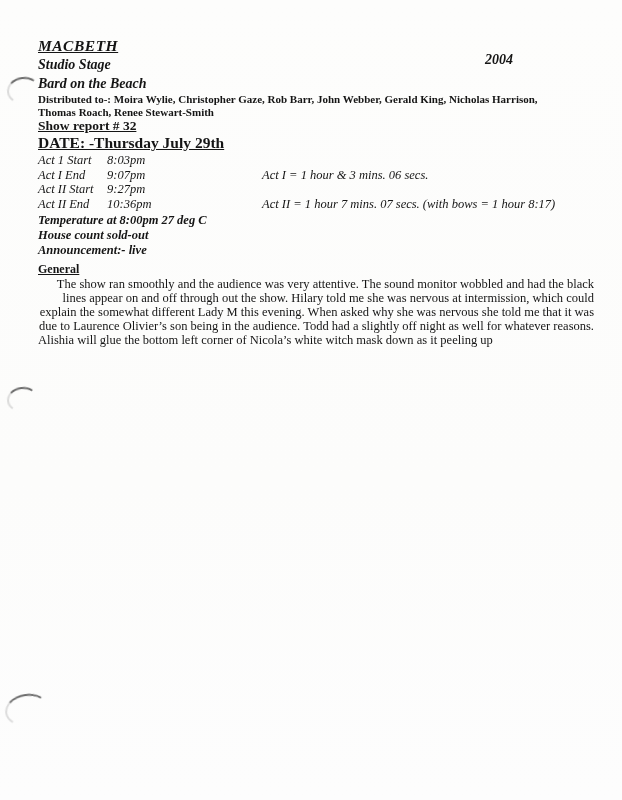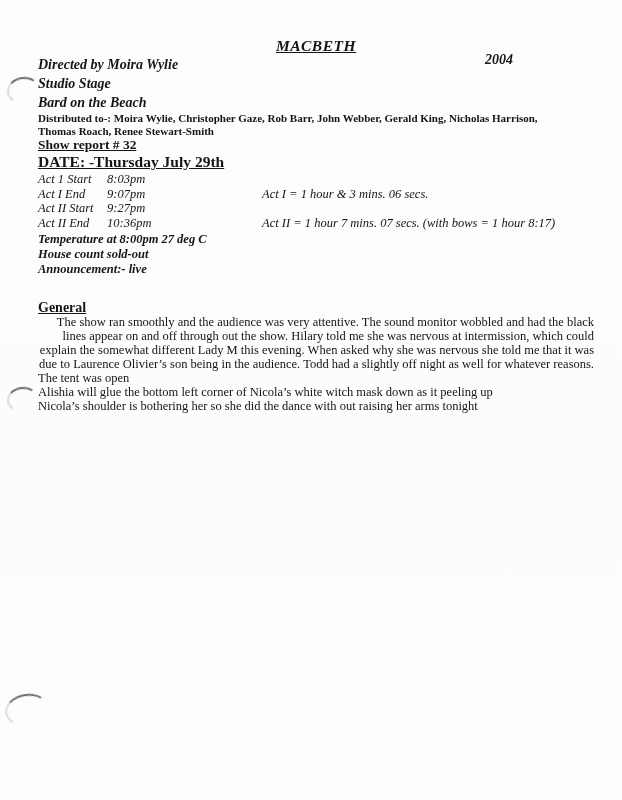--- a/index.html
+++ b/index.html
@@ -43,21 +43,20 @@
     font-weight: bold;
     font-style: italic;
   }
   .doc-title {
     font-size: 15.5px;
     font-weight: bold;
     font-style: italic;
     text-decoration: underline;
     line-height: 19px;
     letter-spacing: 0.5px;
-    text-align: center;
   }
   .head-line {
     font-size: 14px;
     font-weight: bold;
     font-style: italic;
     line-height: 19px;
   }
   .distribution {
     font-size: 11px;
     font-weight: bold;
@@ -86,22 +85,22 @@
     line-height: 14.6px;
   }
   .conditions { margin-top: 2px; }
   .cond-line {
     font-size: 12.5px;
     font-weight: bold;
     font-style: italic;
     line-height: 14.6px;
   }
   .general-heading {
-    margin-top: 24px;
-    font-size: 14px;
+    margin-top: 5px;
+    font-size: 12px;
     font-weight: bold;
     text-decoration: underline;
     line-height: 15px;
   }
   .general-paragraph {
     font-size: 12.5px;
     line-height: 14px;
     width: 556px;
     text-align: right;
   }
@@ -117,21 +116,20 @@
 
   <div class="punch-arc arc1"></div>
   <div class="punch-arc arc2"></div>
   <div class="punch-arc arc3"></div>
 
   <div class="year">2004</div>
 
   <div class="content">
 
     <div class="doc-title">MACBETH</div>
-    <div class="head-line">Directed by Moira Wylie</div>
     <div class="head-line">Studio Stage</div>
     <div class="head-line">Bard on the Beach</div>
     <div class="distribution">Distributed to-: Moira Wylie, Christopher Gaze, Rob Barr, John Webber, Gerald King, Nicholas Harrison, Thomas Roach, Renee Stewart-Smith</div>
 
     <div class="report-no">Show report # 32</div>
     <div class="date-line">DATE: -Thursday July 29th</div>
 
     <div class="timings">
       <div class="timing-row">
         <span>Act 1 Start</span>
@@ -156,18 +154,16 @@
     </div>
 
     <div class="conditions">
       <div class="cond-line">Temperature at 8:00pm 27 deg C</div>
       <div class="cond-line">House count sold-out</div>
       <div class="cond-line">Announcement:- live</div>
     </div>
 
     <div class="general-heading">General</div>
     <div class="general-paragraph">The show ran smoothly and the audience was very attentive. The sound monitor wobbled and had the black lines appear on and off through out the show. Hilary told me she was nervous at intermission, which could explain the somewhat different Lady M this evening. When asked why she was nervous she told me that it was due to Laurence Olivier’s son being in the audience. Todd had a slightly off night as well for whatever reasons.</div>
-    <div class="note-line">The tent was open</div>
     <div class="note-line">Alishia will glue the bottom left corner of Nicola’s white witch mask down as it peeling up</div>
-    <div class="note-line">Nicola’s shoulder is bothering her so she did the dance with out raising her arms tonight</div>
 
   </div>
 </div>
 
 </body></html>

